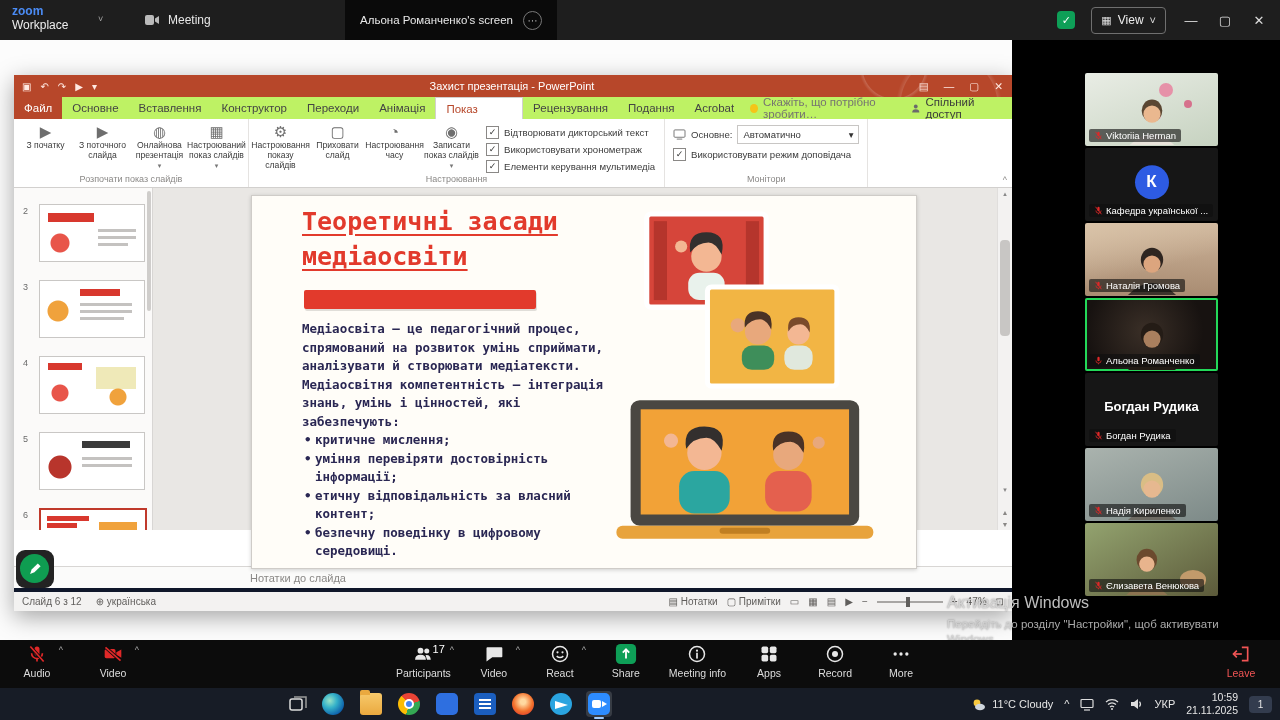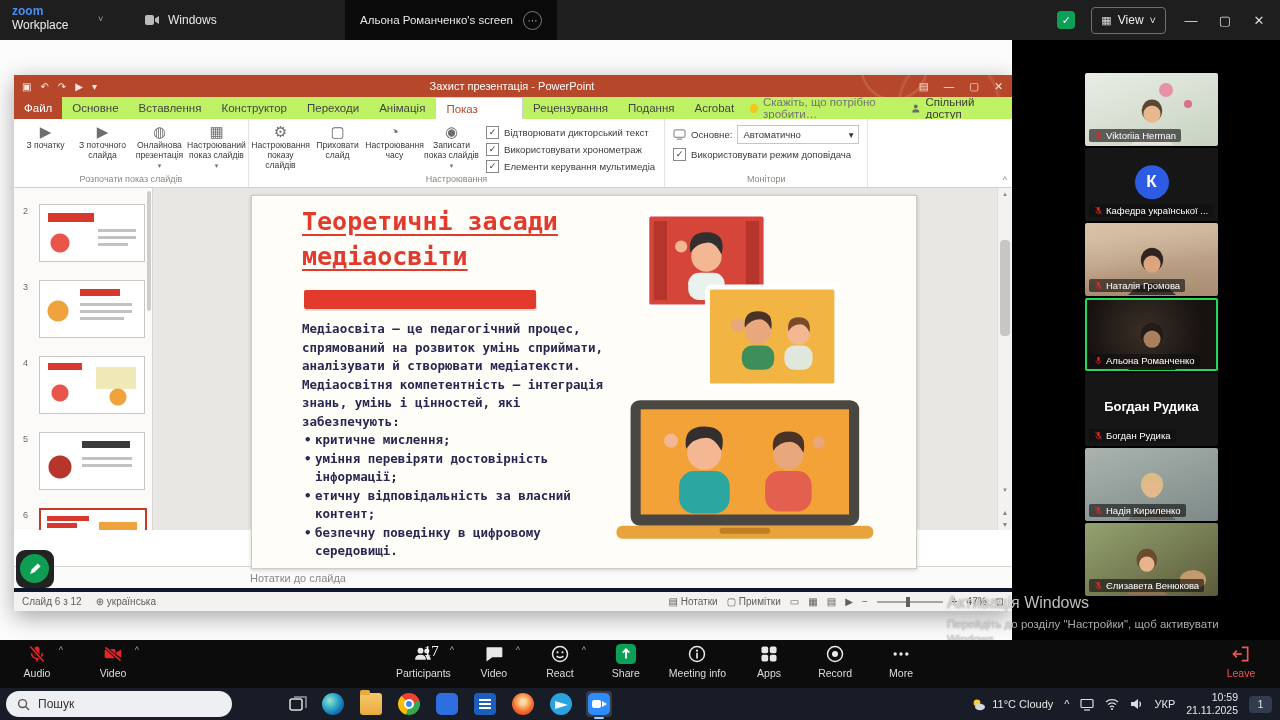--- a/index.html
+++ b/index.html
@@ -120,21 +120,21 @@
 
   
   .zbar{position:absolute;left:0;top:640px;width:1280px;height:48px;background:#0c0c0c;}
   .zleft{position:absolute;left:14px;top:3px;display:flex;gap:30px;}
   .zcenter{position:absolute;left:396px;top:3px;display:flex;gap:20px;}
   .zleave{position:absolute;right:16px;top:3px;}
   .zitem{position:relative;display:flex;flex-direction:column;align-items:center;min-width:46px;color:#ddd;font-size:10.5px;}
   .zitem .ic{height:22px;display:flex;align-items:center;}
   .zitem .lb{margin-top:2px;white-space:nowrap;}
   .zcaret{position:absolute;top:2px;right:-3px;font-size:9px;color:#aaa;}
-  .pcount{position:absolute;top:0;right:12px;font-size:15px;color:#fff;font-family:Liberation Serif, serif;}
+  .pcount{position:absolute;top:0;right:6px;font-size:11px;color:#fff;}
   .leave-lb{color:#f25555;}
 
   
   .tbar{position:absolute;left:0;top:688px;width:1280px;height:32px;background:#171c26;}
   .tsearch{position:absolute;left:6px;top:3px;width:226px;height:26px;background:#edeff3;border-radius:14px;display:flex;align-items:center;gap:8px;padding:0 11px;color:#333;font-size:12px;box-sizing:border-box;}
   .tapps{position:absolute;left:288px;top:0;height:32px;display:flex;align-items:center;gap:12px;}
   .appwrap{position:relative;padding:2px;border-radius:4px;}
   .appwrap.on{background:rgba(255,255,255,.14);}
   .appwrap.on::after{content:"";position:absolute;bottom:-2px;left:8px;right:8px;height:2.5px;background:#9ecbff;border-radius:2px;}
   .aic{width:22px;height:22px;display:block;}
@@ -165,21 +165,21 @@
     <div class="zlogo">
       <span class="z1">zoom</span>
       <span class="z2">Workplace</span>
       <span class="chev">˅</span>
     </div>
     <div class="zmeeting">
       <svg width="16" height="16" viewBox="0 0 16 16">
           <rect x="1" y="3" width="9" height="10" rx="2" fill="#bbb"></rect>
           <path d="M11 6.5l4-2.5v8l-4-2.5z" fill="#bbb"></path>
         </svg>
-      <span>Windows</span>
+      <span>Meeting</span>
     </div>
     <div class="ztab">
       <span>Альона Романченко's screen</span>
       <span class="dots">
           <span>⋯</span>
         </span>
     </div>
     <div class="zright">
       <span class="shield">
           <span>✓</span>
@@ -682,27 +682,20 @@
               <path d="M3 12h10" stroke="#f25555" stroke-width="2"></path>
               <path d="M7 8l-4 4 4 4" fill="none" stroke="#f25555" stroke-width="2"></path>
             </svg>
           </span>
         <span class="lb leave-lb">Leave</span>
       </div>
     </div>
   </div>
 
   <div class="tbar">
-    <div class="tsearch">
-      <svg width="13" height="13" viewBox="0 0 14 14">
-          <circle cx="6" cy="6" r="4.3" fill="none" stroke="#555" stroke-width="1.5"></circle>
-          <line x1="9.5" y1="9.5" x2="13" y2="13" stroke="#555" stroke-width="1.5"></line>
-        </svg>
-      <span>Пошук</span>
-    </div>
     <div class="tapps">
       <svg width="20" height="20" viewBox="0 0 20 20">
           <rect x="2" y="5" width="12" height="11" rx="2" fill="none" stroke="#ddd" stroke-width="1.5"></rect>
           <path d="M6 3h12v11" fill="none" stroke="#9a9a9a" stroke-width="1.5"></path>
         </svg>
       <span class="appwrap">
           <span class="aic ic-edge"></span>
         </span>
       <span class="appwrap">
           <span class="aic ic-folder"></span>

